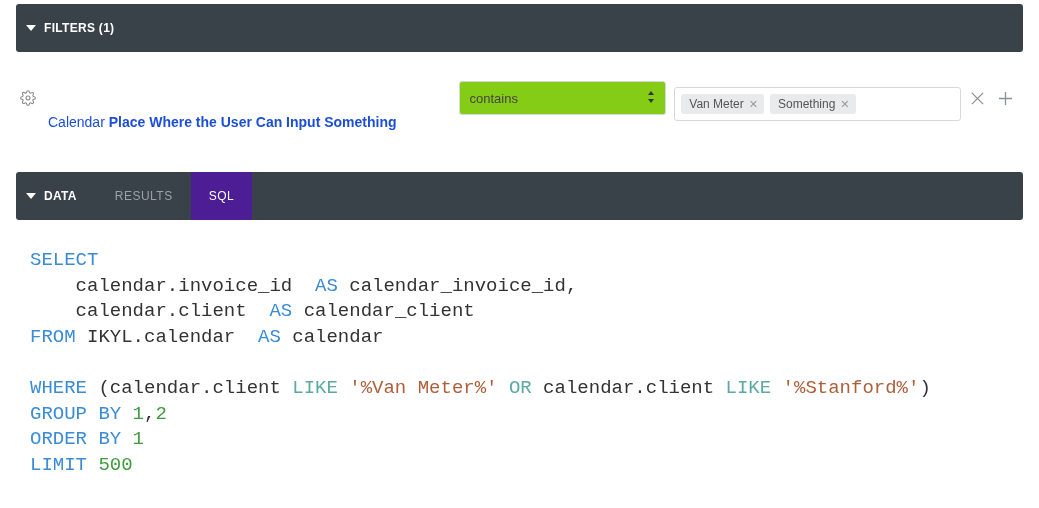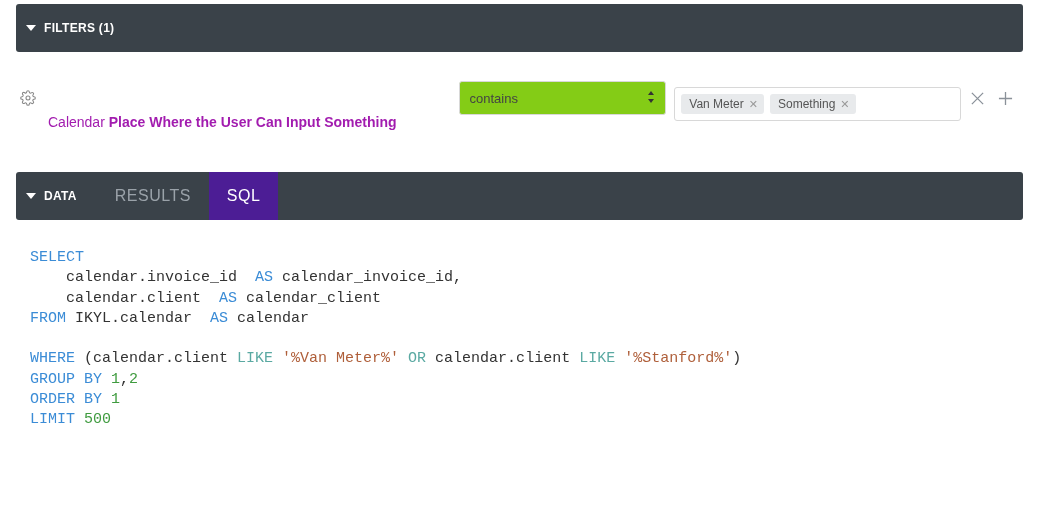--- a/index.html
+++ b/index.html
@@ -57,42 +57,42 @@
     display: flex;
     margin-left: 20px;
     height: 100%;
     font-weight: 400;
   }
   .bar .tab {
     display: flex;
     align-items: center;
     padding: 0 18px;
     color: #9aa2a9;
-    font-size: 16px;
+    font-size: 12px;
     letter-spacing: 0.5px;
     cursor: pointer;
   }
   .bar .tab.active {
     background: #4c1d95;
     color: #fff;
   }
   .filter-row {
     display: flex;
     align-items: center;
     padding: 14px 6px 14px 4px;
     gap: 8px;
   }
   .gear-icon {
     width: 16px; height: 16px;
     color: #888;
     flex: none;
   }
   .gear-icon svg { width: 16px; height: 16px; display:block; }
   .filter-label {
-    color: #a21caf;
+    color: #1d4ed8;
     font-size: 14px;
     margin-left: 4px;
     white-space: nowrap;
     margin-top: 48px;
   }
   .filter-label .light { font-weight: 400; }
   .filter-label .bold { font-weight: 700; }
   .select-box {
     margin-left: 54px;
     width: 210px;
@@ -149,21 +149,21 @@
     padding-right: 4px;
   }
   .row-actions .icon {
     width: 16px; height: 16px;
     cursor: pointer;
     display: flex; align-items: center; justify-content: center;
   }
   .row-actions svg { width: 15px; height: 15px; stroke: currentColor; }
   .sql-block {
     font-family: Menlo, Consolas, "Courier New", monospace;
-    font-size: 15px;
+    font-size: 19px;
     line-height: 1.35;
     padding: 28px 14px 12px 14px;
     white-space: pre;
     color: #333;
   }
   .kw-blue   { color: #3b8cd6; }
   .kw-teal   { color: #5aa9a2; }
   .lit-brown { color: #af5f3a; }
   .lit-green { color: #3f9b3f; }
   .spacer-top { height: 4px; }

